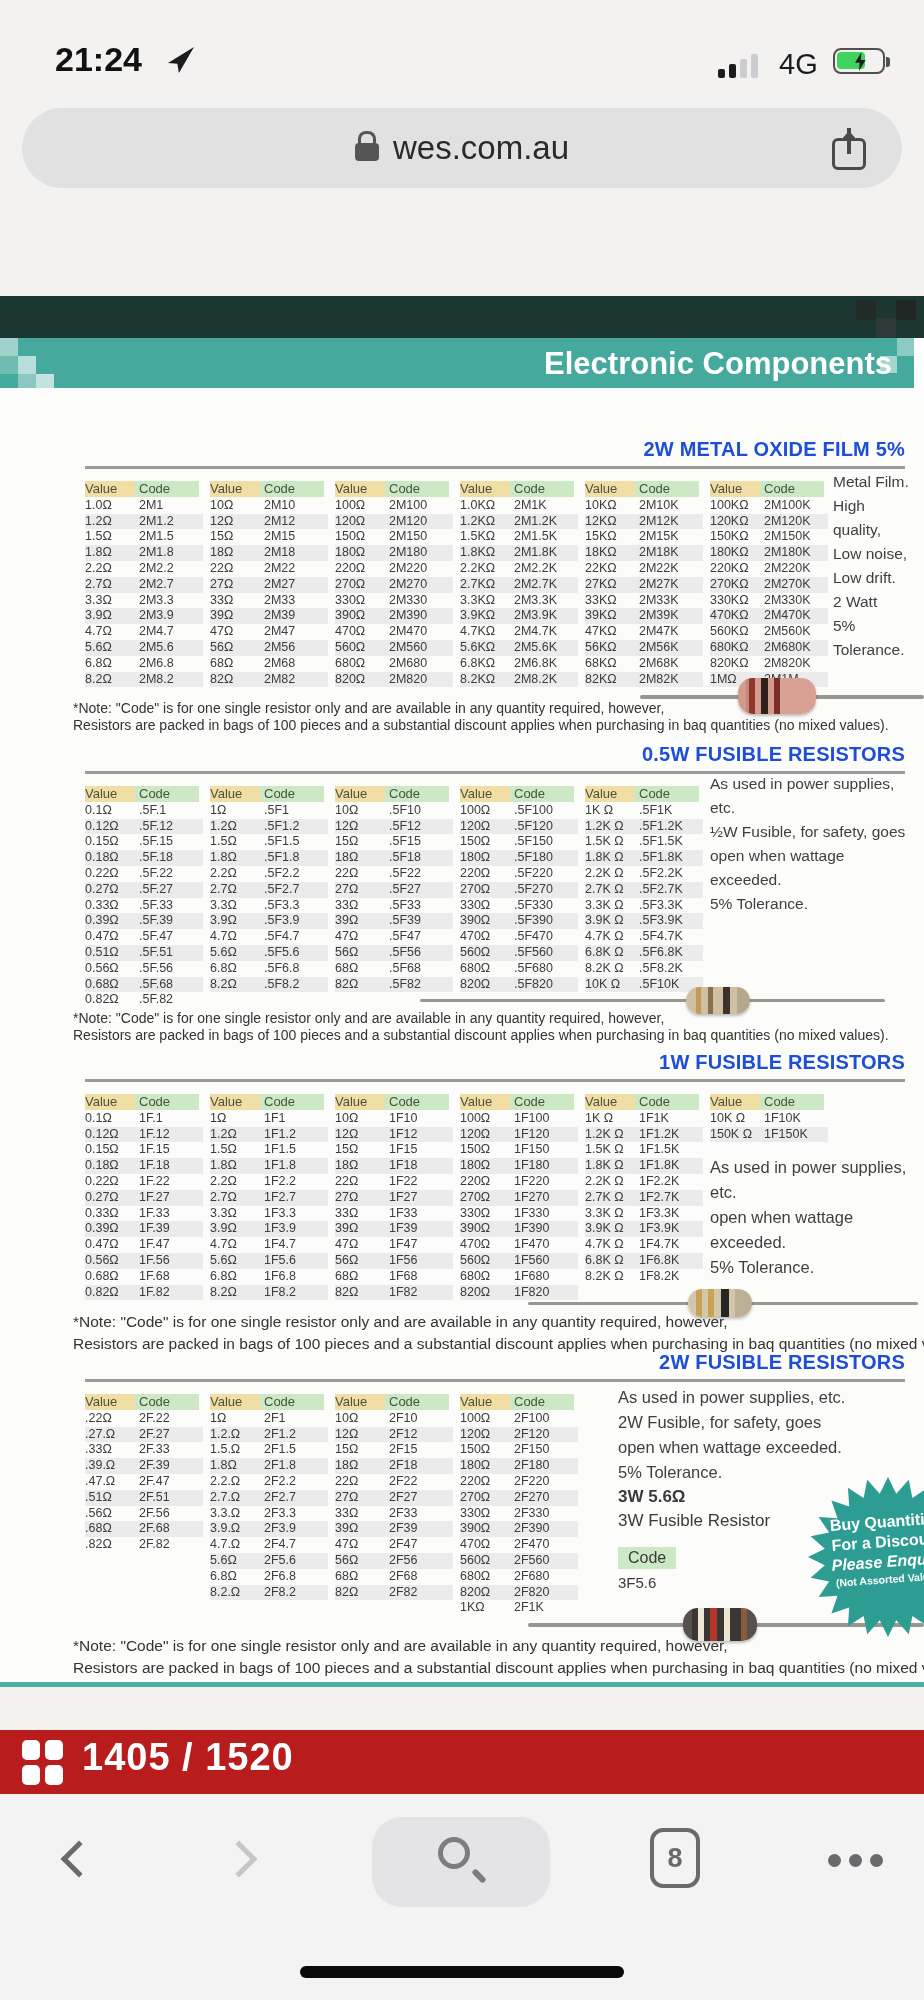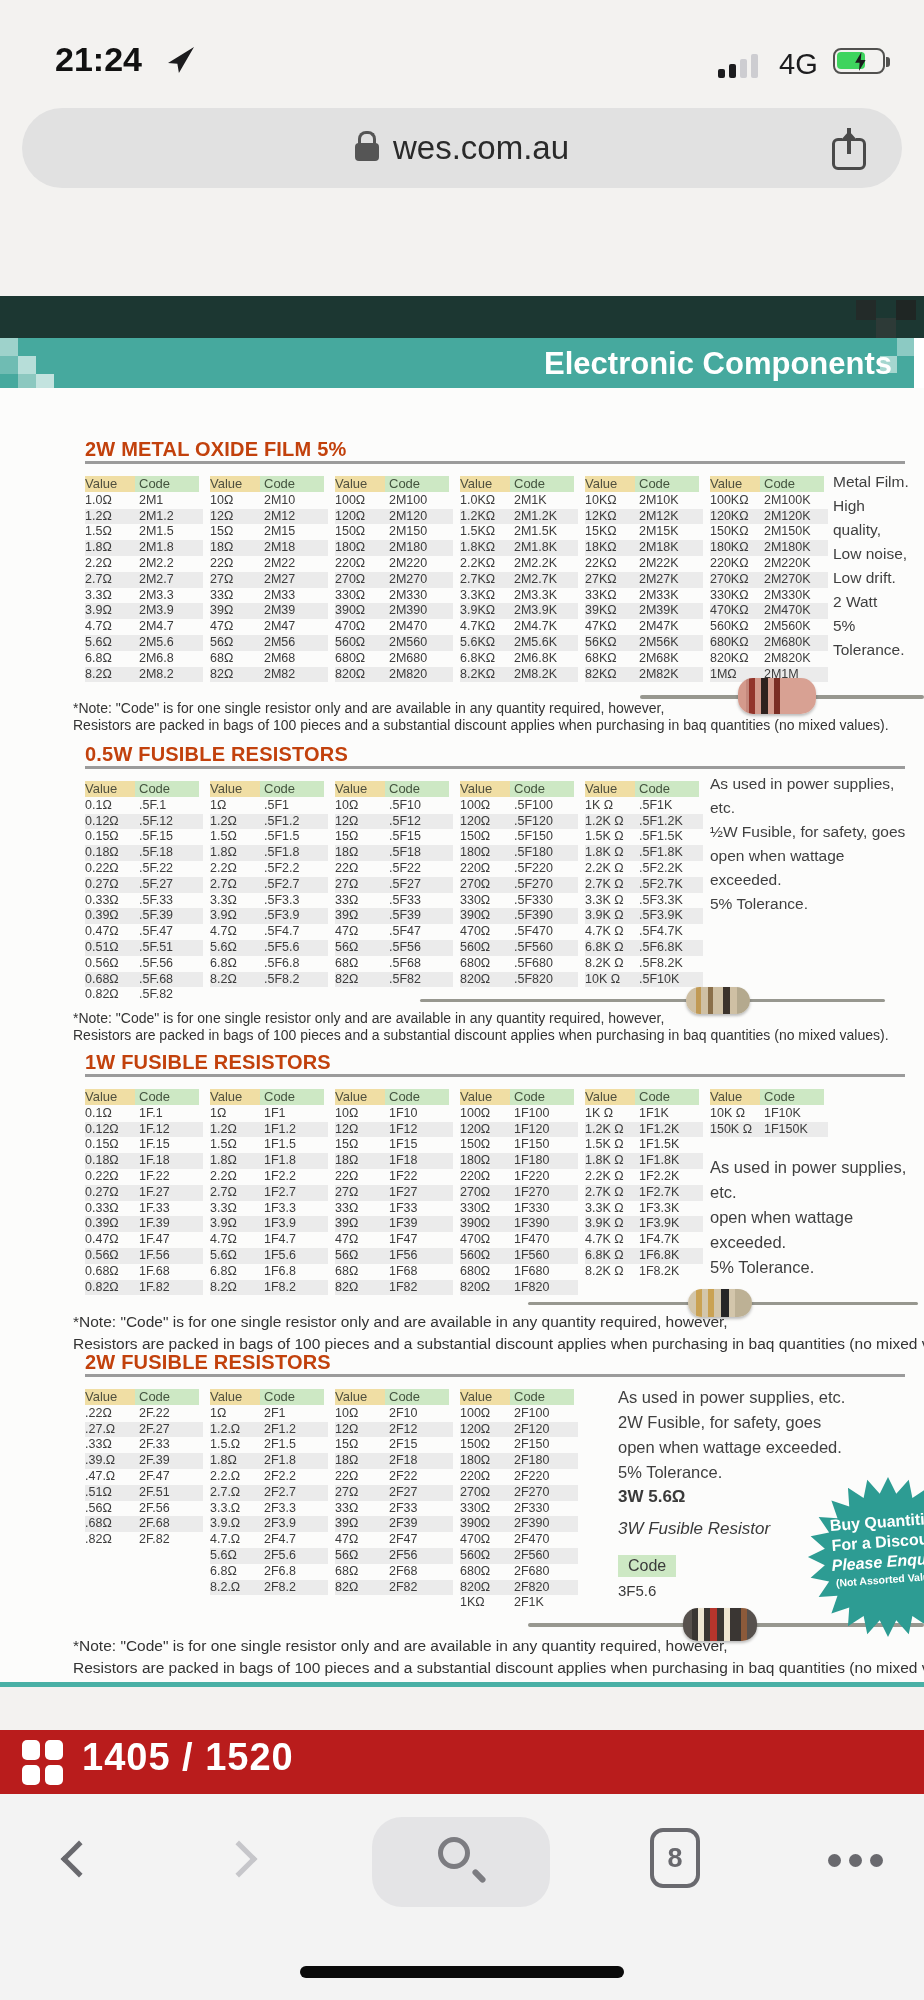--- a/index.html
+++ b/index.html
@@ -48,38 +48,38 @@
 
   
   .dark-strip{position:absolute;left:0;top:296px;width:924px;height:42px;background:#1c3732;}
   .teal-banner{position:absolute;left:0;top:338px;width:924px;height:50px;background:#46a99e;}
   .banner-title{position:absolute;right:32px;top:8px;color:#fff;font-size:31px;font-weight:700;}
   .px{position:absolute;}
 
   
   .page{position:absolute;left:0;top:388px;width:924px;height:1294px;background:#fcfcfb;color:#3c3c3c;}
   .section{position:absolute;left:85px;width:824px;}
-  .sec-title{font-size:20px;font-weight:700;color:#c2410c;letter-spacing:.2px;border-bottom:3px solid #9b9b9b;
-             width:820px;}
+  .sec-title{font-size:20px;font-weight:700;color:#1d4ed8;letter-spacing:.2px;border-bottom:3px solid #9b9b9b;
+             padding-bottom:5px;width:820px;text-align:right;}
   .groups{display:flex;margin-top:12px;}
   .grp{width:118px;margin-right:7px;flex:none;font-size:12.5px;line-height:15.8px;}
   .row{display:flex;}
   .row.alt{background:#ebebeb;}
   .v{width:50px;flex:none;}
   .c{width:64px;flex:none;padding-left:4px;}
   .hdr{margin-bottom:1px;}
   .hdr .v{background:#f0dea4;color:#50503f;font-size:13px;}
   .hdr .c{background:#cde8c4;color:#44543f;font-size:13px;}
   .note{position:absolute;left:-12px;font-size:14px;line-height:17px;color:#333;white-space:nowrap;}
   .note.big{font-size:15.5px;line-height:22px;}
   .side-note{position:absolute;font-size:15.5px;line-height:24px;color:#3f3f3f;}
   .side-note.big{font-size:16.5px;line-height:25px;}
   .w3-block{position:absolute;font-size:17px;color:#3a3a3a;}
   .w3-title{font-weight:700;}
-  .w3-sub{margin-top:12px;font-style:italic;}
+  .w3-sub{margin-top:4px;}
   .w3-code-chip{display:inline-block;background:#cde8c4;padding:2px 10px;margin-top:16px;font-size:16px;}
   .w3-code-val{margin-top:5px;font-size:15px;}
 
   
   .wire{position:absolute;background:#97978f;border-radius:2px;}
   .rbody{position:absolute;border-radius:15px;box-shadow:0 2px 3px rgba(0,0,0,.25);}
   .rb1{background:linear-gradient(90deg,#d49a8c 0 10%,#c4887c 10% 14%,#93352b 14% 22%,#d49a8c 22% 30%,
        #2e211e 30% 38%,#d49a8c 38% 46%,#7a2d24 46% 54%,#d8a193 54% 100%);}
   .rb2{background:linear-gradient(90deg,#cfc0a4 0 15%,#c19a55 15% 24%,#cfc0a4 24% 34%,#8a6f4a 34% 42%,
        #cfc0a4 42% 58%,#3c332c 58% 68%,#cfc0a4 68% 80%,#b4a98e 80% 100%);}

